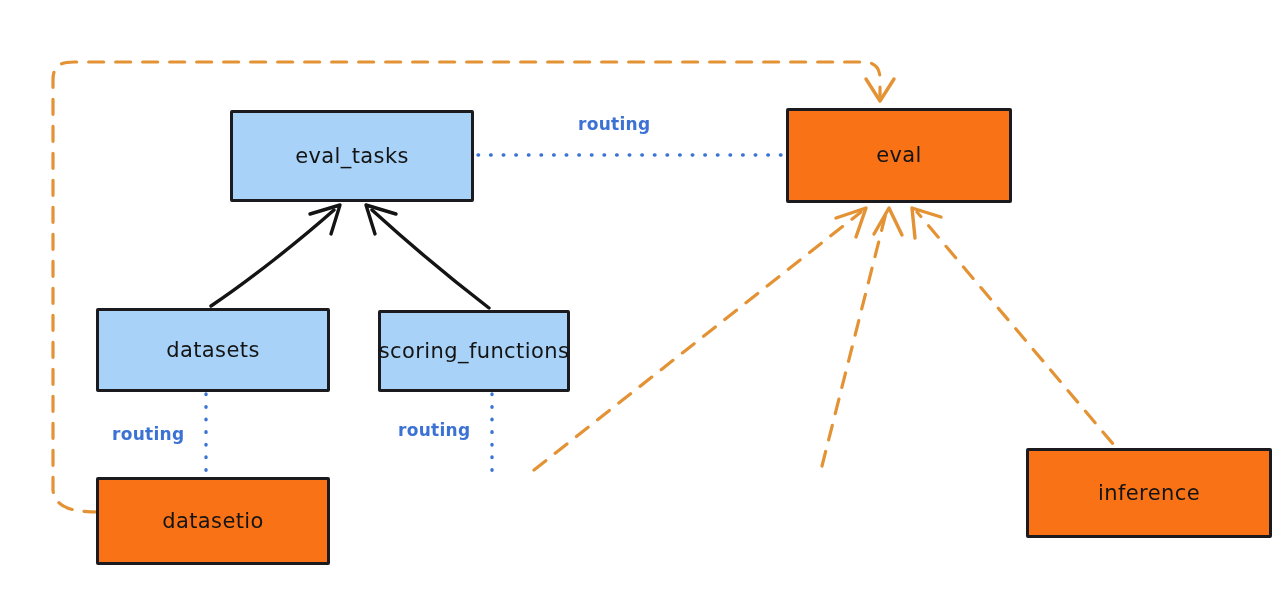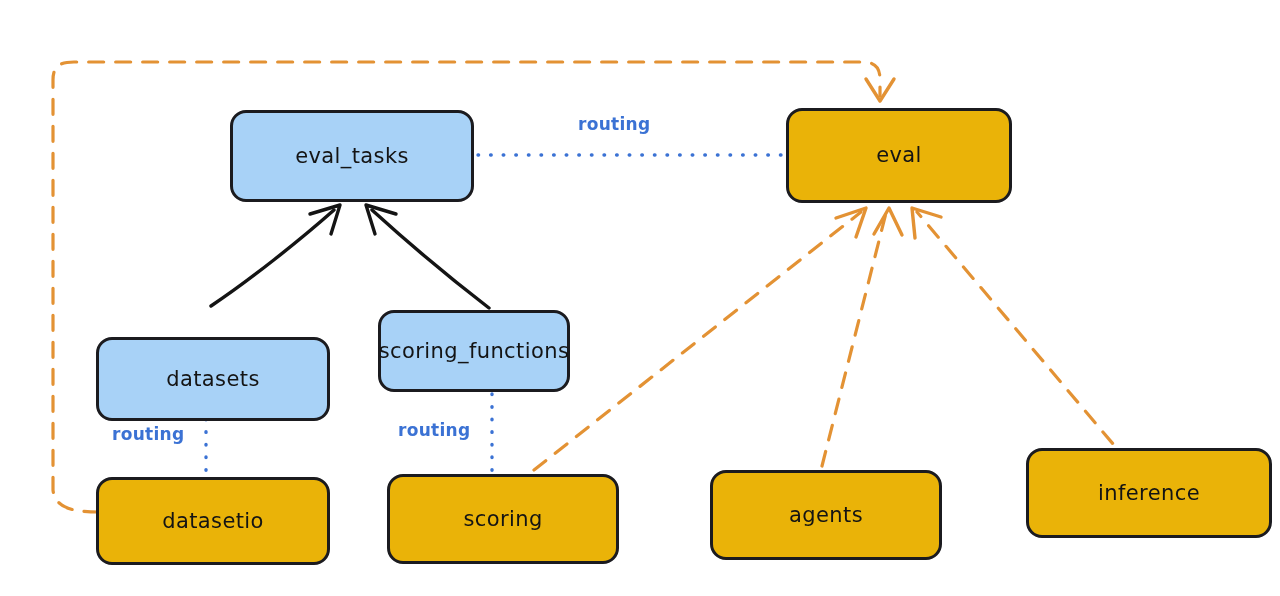--- a/index.html
+++ b/index.html
@@ -21,37 +21,37 @@
     position: absolute;
     left: 0;
     top: 0;
     width: 1280px;
     height: 596px;
   }
   .node {
     position: absolute;
     box-sizing: border-box;
     border: 3px solid #1b1b1f;
-    border-radius: 16px;
+    border-radius: 2px;
     display: flex;
     align-items: center;
     justify-content: center;
     z-index: 5;
   }
   .node .node-label {
     font-family: "DejaVu Sans", sans-serif;
     font-size: 21px;
     letter-spacing: 0.4px;
     color: #141414;
     text-align: center;
     line-height: 1;
     white-space: nowrap;
   }
   .node.blue { background: #a8d2f7; }
-  .node.green { background: #eab308; }
+  .node.green { background: #f97316; }
 
   .edge-label {
     position: absolute;
     font-family: "DejaVu Sans", sans-serif;
     font-size: 17px;
     color: #3b72d4;
     white-space: nowrap;
     z-index: 6;
     letter-spacing: 0.3px;
     font-weight: bold;
@@ -108,39 +108,33 @@
   </svg>
 
   <div class="node blue" style="left:230px; top:110px; width:244px; height:92px;">
     <span class="node-label">eval_tasks</span>
   </div>
 
   <div class="node green" style="left:786px; top:108px; width:226px; height:95px;">
     <span class="node-label">eval</span>
   </div>
 
-  <div class="node blue" style="left:96px; top:308px; width:234px; height:84px;margin-top:29px;">
+  <div class="node blue" style="left:96px; top:308px; width:234px; height:84px;">
     <span class="node-label">datasets</span>
   </div>
 
   <div class="node blue" style="left:378px; top:310px; width:192px; height:82px;">
     <span class="node-label">scoring_functions</span>
   </div>
 
   <div class="node green" style="left:96px; top:477px; width:234px; height:88px;align-items:center;">
     <span class="node-label">datasetio</span>
   </div>
 
-  <div class="node green" style="left:387px; top:474px; width:232px; height:90px;">
-    <span class="node-label">scoring</span>
-  </div>
 
-  <div class="node green" style="left:710px; top:470px; width:232px; height:90px;">
-    <span class="node-label">agents</span>
-  </div>
 
   <div class="node green" style="left:1026px; top:448px; width:246px; height:90px;">
     <span class="node-label">inference</span>
   </div>
 
   <div class="edge-label" style="left:578px; top:114px;">routing</div>
 
   <div class="edge-label" style="left:112px; top:424px;">routing</div>
 
   <div class="edge-label" style="left:398px; top:420px;">routing</div>

